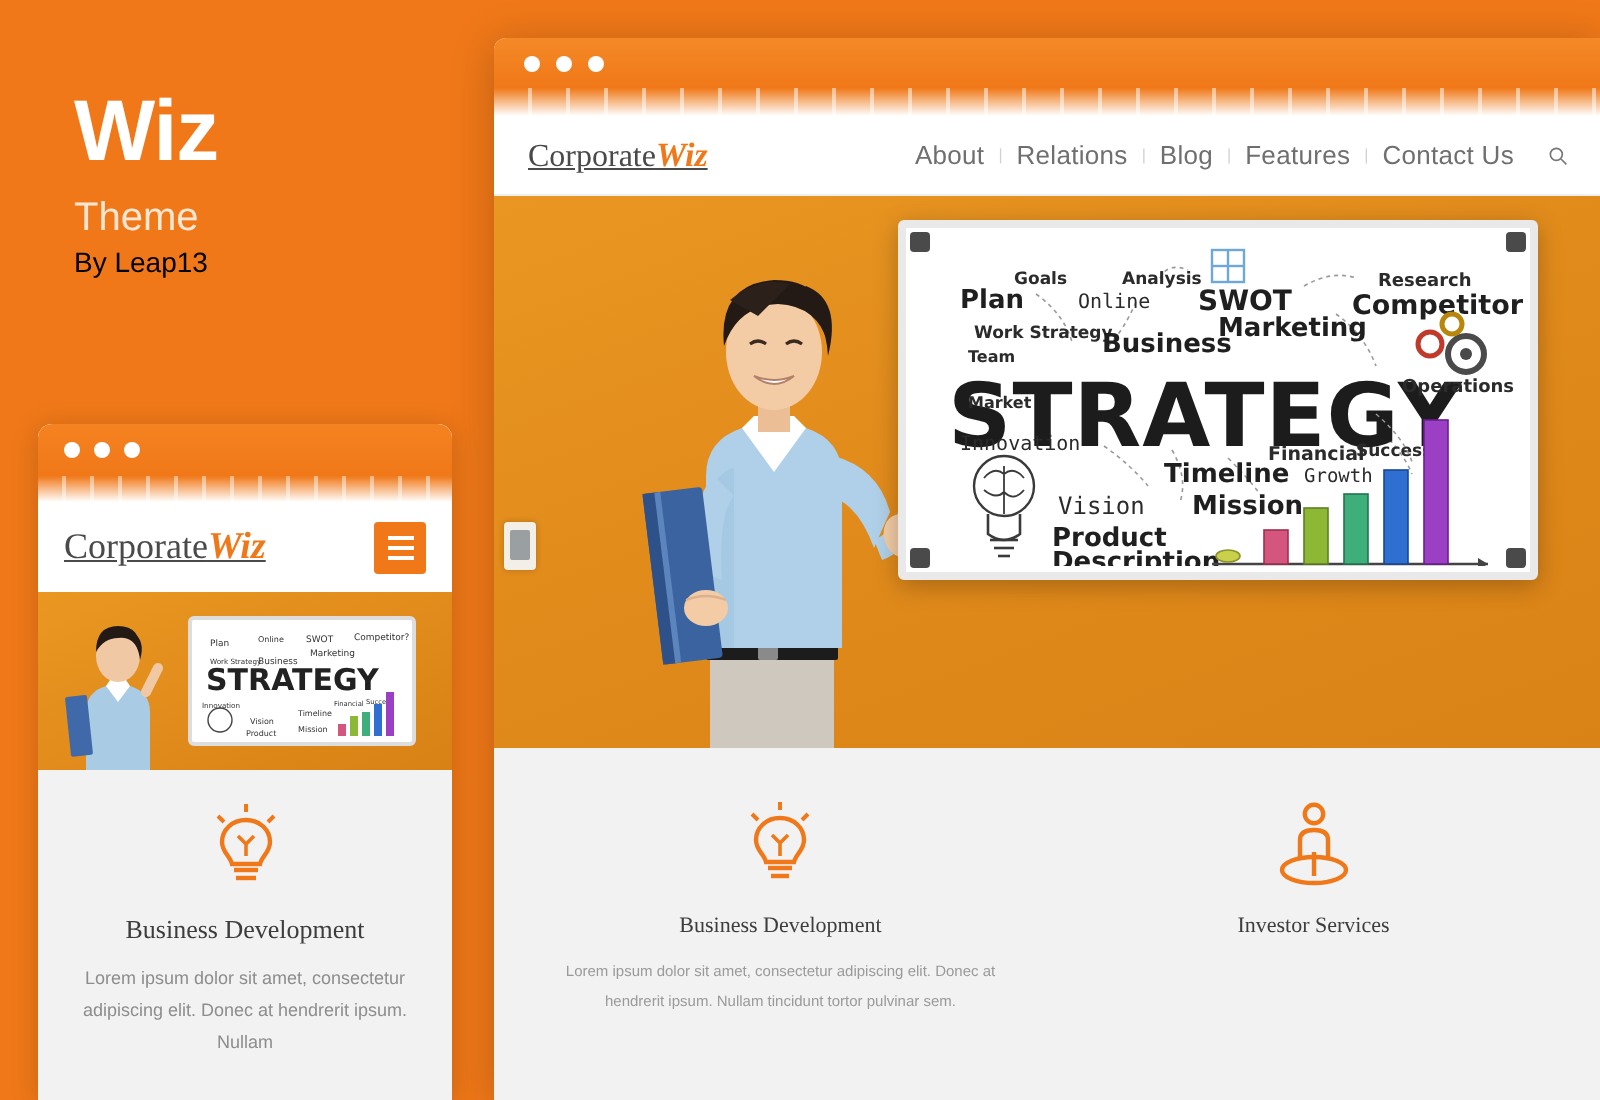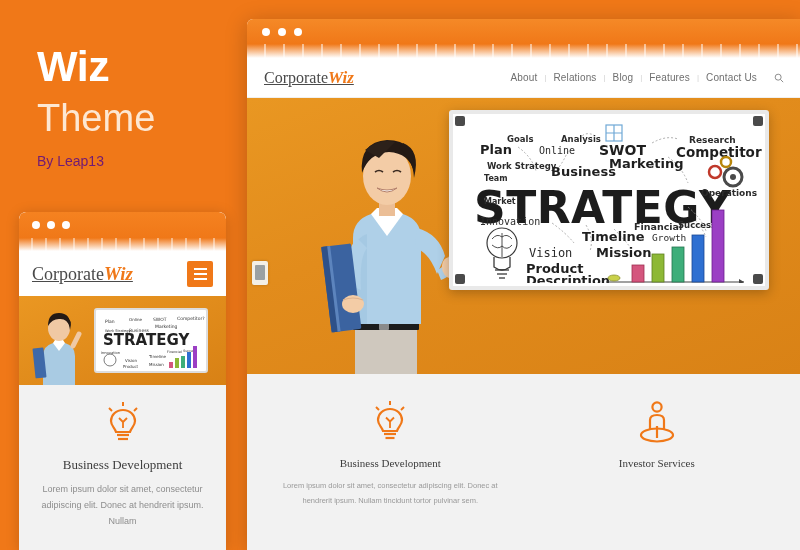--- a/index.html
+++ b/index.html
@@ -24,30 +24,30 @@
     width: 200px;
   }
   #brand-title {
     font-size: 43px;
     font-weight: bold;
     color: #ffffff;
     line-height: 1;
     letter-spacing: -0.5px;
   }
   #brand-sub {
-    font-size: 38px;
+    font-size: 20px;
     color: #FDE7D2;
     line-height: 1;
     margin-top: 11px;
     font-weight: 300;
   }
   #brand-author {
     font-size: 14px;
-    color: #701a75;
-    margin-top: 16px;
+    color: #000000;
+    margin-top: 4px;
   }
 
   
   #mobile-mockup {
     position: absolute;
     left: 19px; top: 212px;
     width: 207px; height: 338px;
     background: #ffffff;
     border-radius: 7px 7px 0 0;
     overflow: hidden;
@@ -174,21 +174,21 @@
     border-bottom: 1px solid #f0f0f0;
   }
   #site-logo { font-size: 16px; }
   #site-logo .logo-accent { font-size: 17px; }
   #site-nav {
     display: flex;
     align-items: center;
     gap: 0px;
   }
   .nav-link {
-    font-size: 10px;
+    font-size: 13px;
     color: #6f6f6f;
     padding: 0 7px;
     letter-spacing: 0.15px;
     white-space: nowrap;
   }
   .nav-sep { color: #d2d2d2; font-size: 8px; }
   #search-icon-wrap { margin-left: 10px; display: flex; align-items: center; }
 
   
   #site-hero {

